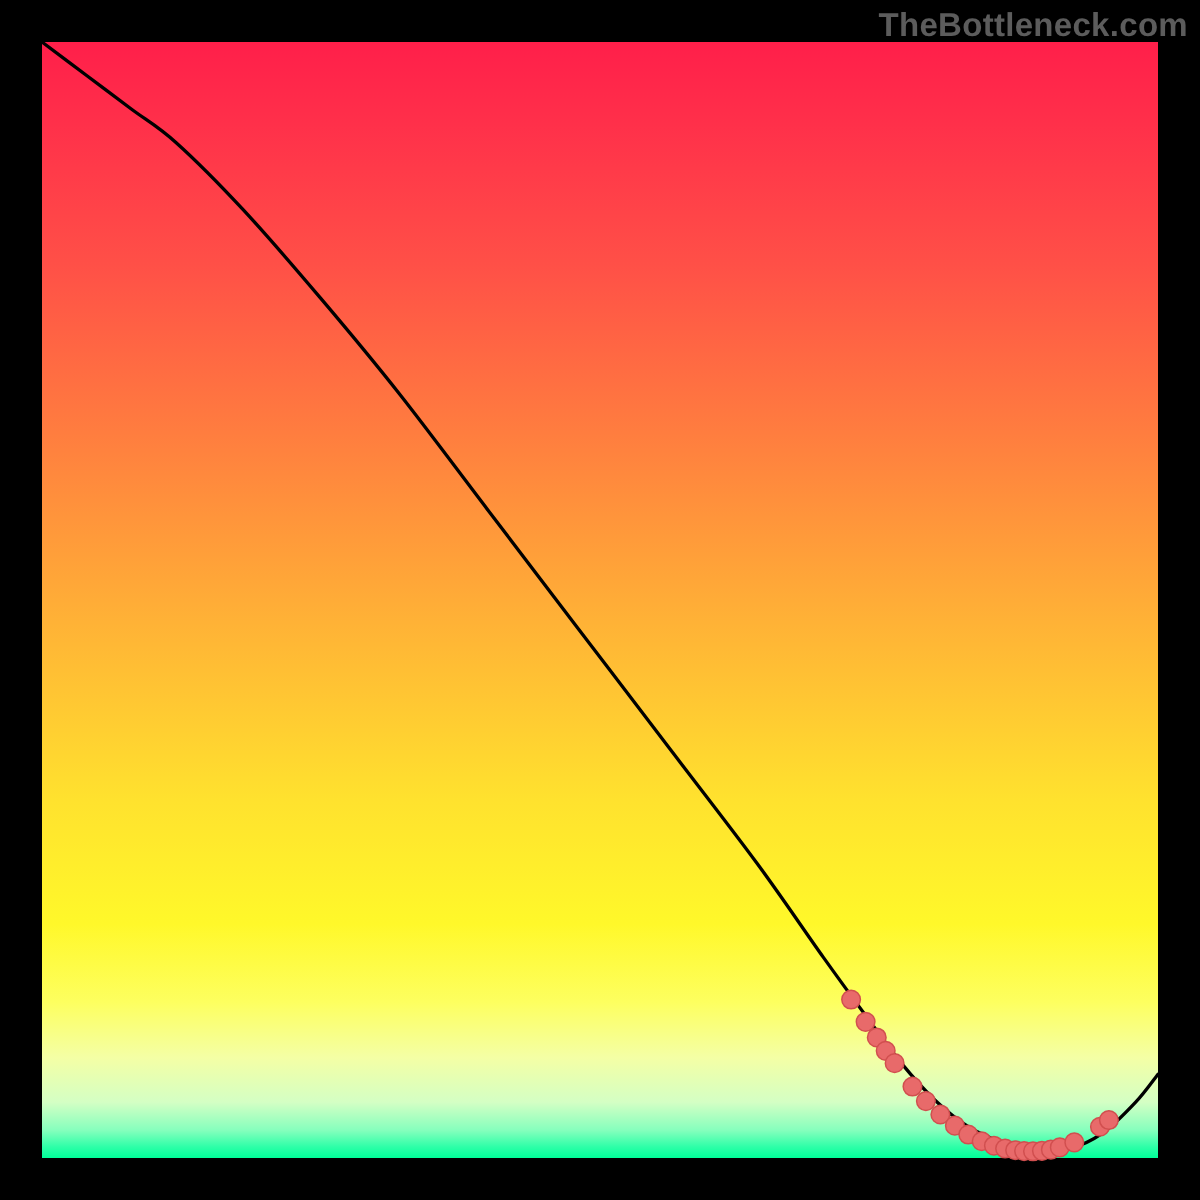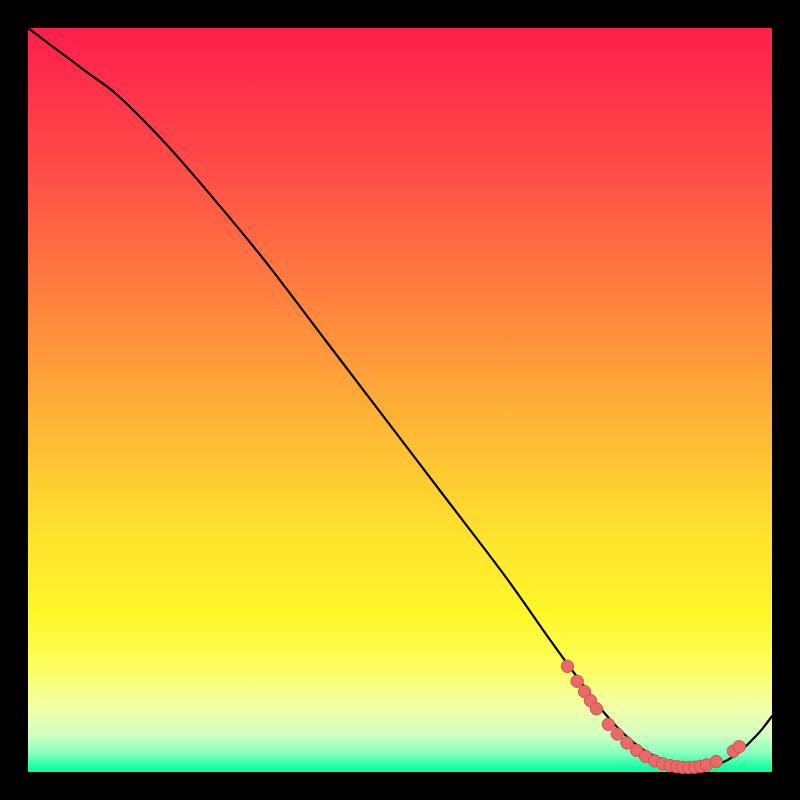--- a/index.html
+++ b/index.html
@@ -63,20 +63,21 @@
     top: 0;
     width: 100%;
     height: 100%;
     overflow: visible;
   }
 </style>
 </head>
 <body>
 
 <div class="frame">
+  <div class="watermark">TheBottleneck.com</div>
 
   <div class="plot-area">
     <div class="gradient-bg"></div>
     <svg class="curve" viewBox="0 0 744 744" preserveAspectRatio="none">
       <path id="curve-path" fill="none" stroke="#000000" stroke-width="2.2" stroke-linejoin="round" stroke-linecap="round" d="M 0.00 0.00 C 4.96 3.72, 19.84 14.88, 29.76 22.32 C 39.68 29.76, 49.60 37.20, 59.52 44.64 C 69.44 52.08, 76.88 55.80, 89.28 66.96 C 101.68 78.12, 117.80 94.24, 133.92 111.60 C 150.04 128.96, 168.64 150.66, 186.00 171.12 C 203.36 191.58, 219.48 210.80, 238.08 234.36 C 256.68 257.92, 277.76 286.44, 297.60 312.48 C 317.44 338.52, 337.28 364.56, 357.12 390.60 C 376.96 416.64, 396.80 442.68, 416.64 468.72 C 436.48 494.76, 458.80 523.28, 476.16 546.84 C 493.52 570.40, 508.40 592.72, 520.80 610.08 C 533.20 627.44, 541.88 639.22, 550.56 651.00 C 559.24 662.78, 565.44 671.71, 572.88 680.76 C 580.32 689.81, 587.76 698.24, 595.20 705.31 C 602.64 712.38, 610.08 718.46, 617.52 723.17 C 624.96 727.88, 632.40 730.86, 639.84 733.58 C 647.28 736.31, 654.72 738.79, 662.16 739.54 C 669.60 740.28, 677.04 740.03, 684.48 738.05 C 691.92 736.06, 699.36 732.84, 706.80 727.63 C 714.24 722.42, 722.92 713.37, 729.12 706.80 C 735.32 700.23, 741.52 691.30, 744.00 688.20"></path>
       <g id="markers-group">
           <circle cx="539.40" cy="638.35" r="6.2" fill="#e86a6a" stroke="#d14f4f" stroke-width="1"></circle>
           <circle cx="549.07" cy="653.23" r="6.2" fill="#e86a6a" stroke="#d14f4f" stroke-width="1"></circle>
           <circle cx="556.51" cy="663.65" r="6.2" fill="#e86a6a" stroke="#d14f4f" stroke-width="1"></circle>
           <circle cx="562.46" cy="672.58" r="6.2" fill="#e86a6a" stroke="#d14f4f" stroke-width="1"></circle>

